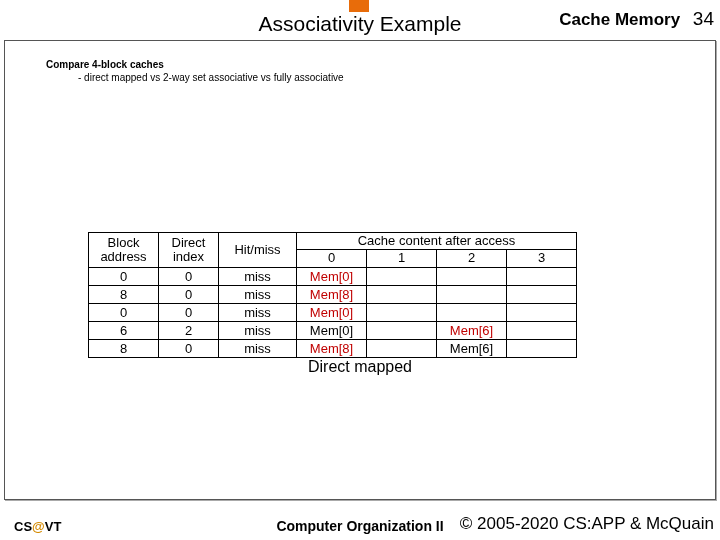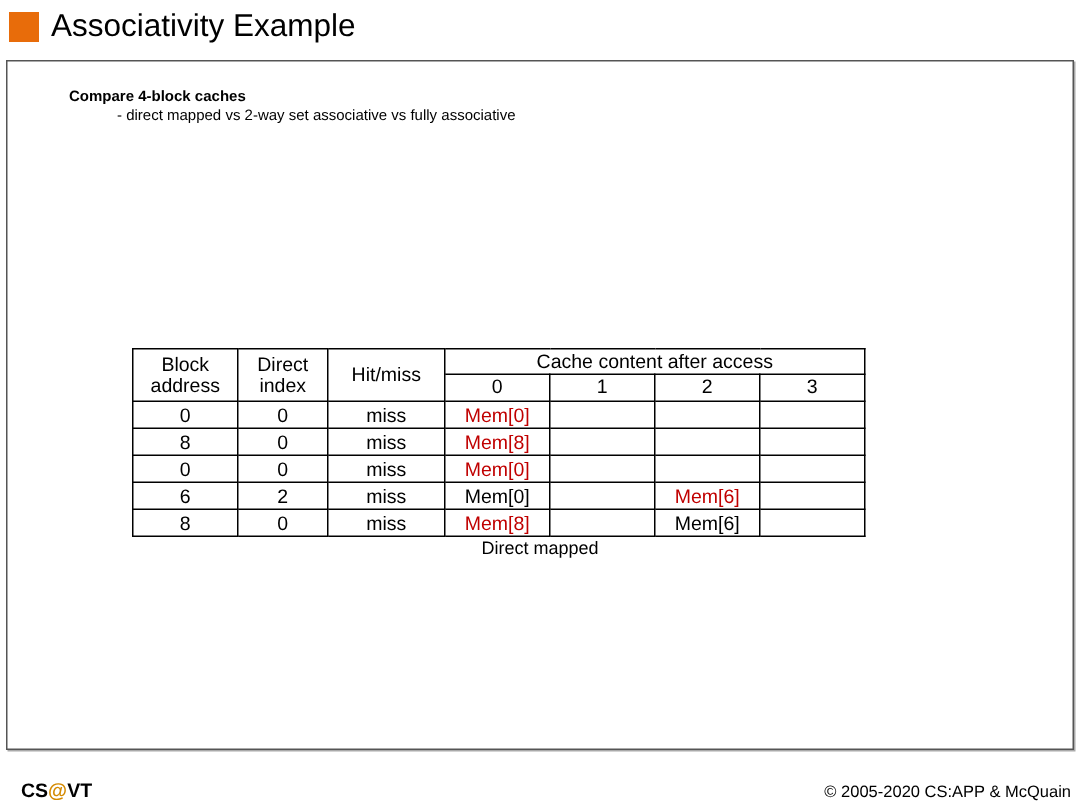--- a/index.html
+++ b/index.html
@@ -9,21 +9,21 @@
     background: #fff; color: #000;
     position: relative; overflow: hidden;
   }
   .slide-border {
     position: absolute; left: 4px; top: 40px;
     width: 712px; height: 460px;
     border: 1px solid #555; box-shadow: 1px 1px 0 #aaa;
   }
   .header {
     position: absolute; left: 0; top: 0; width: 720px; height: 36px;
-    display: flex; align-items: center;
+    display: flex; align-items: center; flex-direction: column;
   }
   .orange-sq {
     width: 20px; height: 20px; background: #e86c0a;
     margin-left: 6px; margin-right: 8px;
   }
   .title { font-size: 21px; }
   .hdr-right {
     position: absolute; right: 6px; top: 8px;
     font-size: 17px; font-weight: bold;
   }
@@ -46,43 +46,47 @@
     font-weight: normal; background: #fff;
   }
   table.cache th { line-height: 1.1; }
   .col-ba { width: 70px; }
   .col-ci { width: 60px; }
   .col-hm { width: 78px; }
   .col-cc { width: 70px; }
   .red { color: #c00000; }
   .caption {
     position: absolute; left: 0; top: 358px; width: 720px;
-    text-align: center; font-size: 12px;
+    text-align: center; font-size: 16px;
   }
   .footer {
     position: absolute; left: 0; bottom: 0; width: 720px; height: 28px;
   }
   .foot-left {
     position: absolute; left: 14px; bottom: 6px; font-size: 13px; font-weight: bold;
   }
   .foot-left .at { color: #d48a00; }
   .foot-center {
     position: absolute; left: 0; bottom: 6px; width: 720px;
     text-align: center; font-size: 14px; font-weight: bold;
   }
   .foot-right {
-    position: absolute; right: 6px; bottom: 6px; font-size: 11px;
+    position: absolute; right: 6px; bottom: 6px; font-size: 17px;
   }
 </style>
 </head>
 <body>
 
 <div class="header">
   <div class="orange-sq"></div>
   <div class="title">Associativity Example</div>
+  <div class="hdr-right">
+    <span>Cache Memory</span>
+    <span class="pagenum">34</span>
+  </div>
 </div>
 
 <div class="slide-border"></div>
 
 <div class="body">
   <div class="bold">Compare 4-block caches</div>
   <div class="ind1">-  direct mapped vs 2-way set associative vs fully associative</div>
 </div>
 
 <div class="tbl-wrap">
@@ -147,17 +151,18 @@
           <td>Mem[6]</td>
           <td></td>
         </tr>
       </tbody>
   </table>
 </div>
 
 <div class="caption">Direct mapped</div>
 
 <div class="footer">
+  <div class="foot-center">Computer Organization II</div>
   <div class="foot-left">
     <span>CS</span><span class="at">@</span><span>VT</span>
   </div>
   <div class="foot-right">© 2005-2020 CS:APP &amp; McQuain</div>
 </div>
 
 </body></html>

